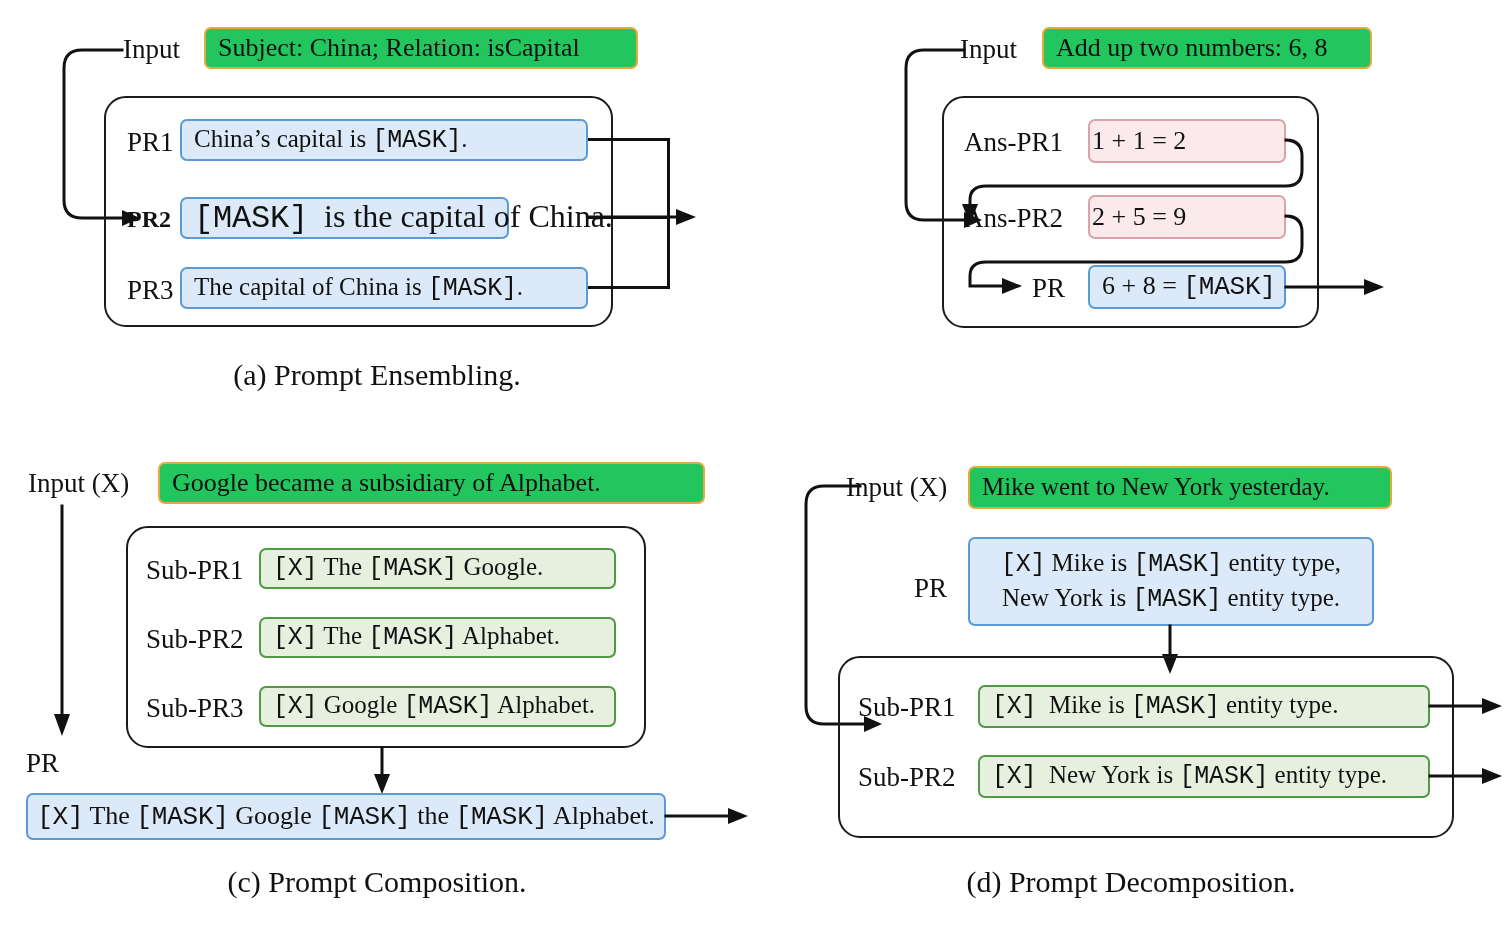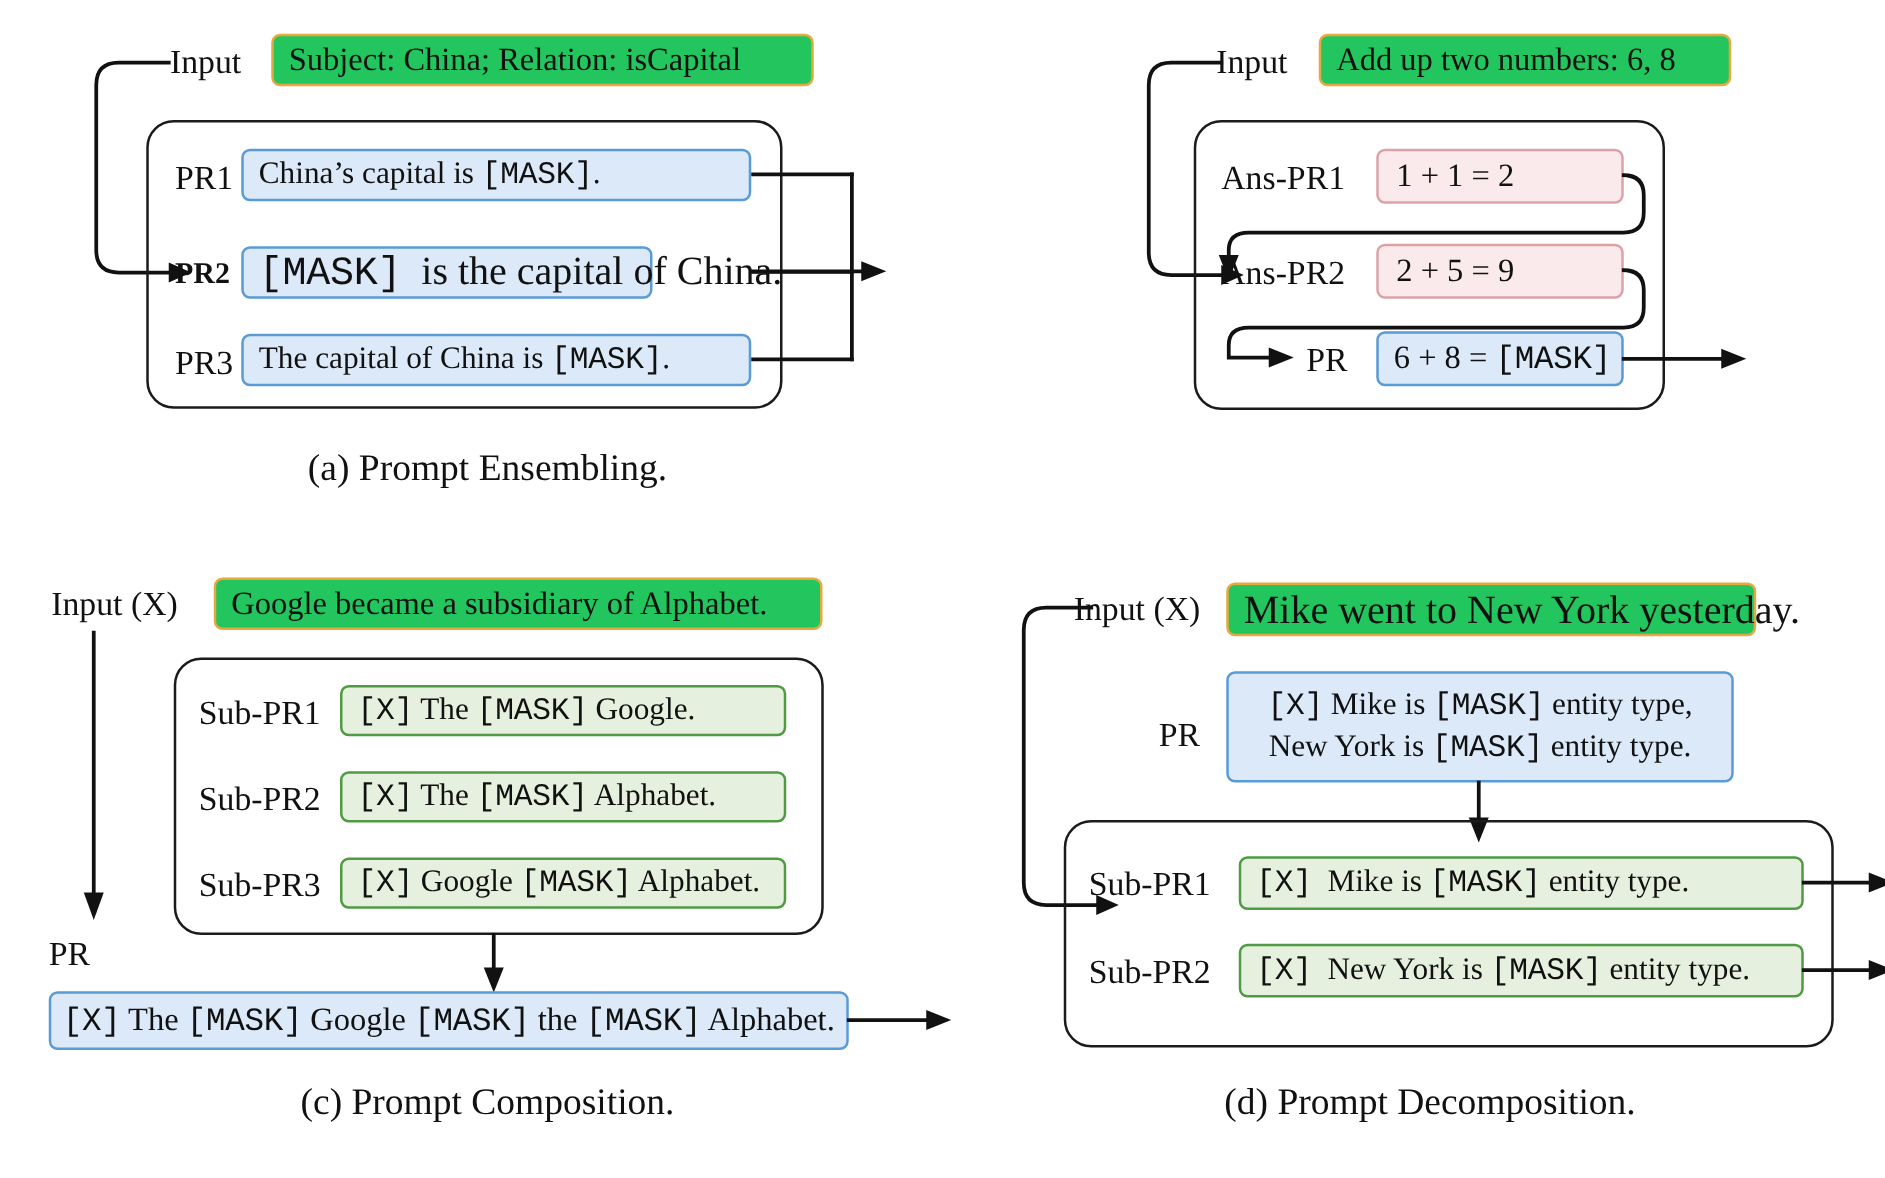--- a/index.html
+++ b/index.html
@@ -2,34 +2,34 @@
 <html><head>
 <meta charset="utf-8">
 <style>
   html,body{margin:0;padding:0;background:#ffffff;}
   body{
     width:1508px;height:942px;position:relative;overflow:hidden;
     font-family:"Liberation Serif","DejaVu Serif",serif;
     color:#111111;
     -webkit-font-smoothing:antialiased;
   }
-  .panel{position:absolute;margin-left:13px;}
+  .panel{position:absolute;}
 
   
   .chip{
     position:absolute;box-sizing:border-box;
     display:flex;align-items:center;
     border-radius:7px;border-width:2px;border-style:solid;
     white-space:nowrap;line-height:1.15;
     font-family:"Liberation Serif","DejaVu Serif",serif;
   }
   .chip.center{justify-content:center;}
   .chip-input{background:#22c55e;border-color:#e5a93f;padding:0 12px;}
   .chip-blue {background:#dbe9f8;border-color:#5b9bd5;padding:0 12px;}
-  .chip-pink {background:#fbeaec;border-color:#dba3a8;padding:0 14px;}
+  .chip-pink {background:#fbeaec;border-color:#dba3a8;padding:0 2px;}
   .chip-green{background:#e5f1de;border-color:#4f9a43;padding:0 12px;}
 
   .mono{font-family:"Liberation Mono","DejaVu Sans Mono",monospace;letter-spacing:-.2px;}
 
   
   .lbl{position:absolute;white-space:nowrap;line-height:1;}
   .caption{position:absolute;white-space:nowrap;text-align:center;}
 
   
   .group{
@@ -133,21 +133,21 @@
     <path d="M 0 11 L 82 11"></path>
     <polygon points="78,3 98,11 78,19"></polygon>
   </svg>
 
 </div>
 
 <div class="panel" style="left:0;top:440px;width:754px;height:502px;">
 
   <div class="lbl" style="left:28px;top:30px;font-size:27px;">Input (X)</div>
 
-  <div class="chip chip-input" style="left:158px;top:22px;width:487px;height:42px;font-size:26px;">
+  <div class="chip chip-input" style="left:158px;top:22px;width:547px;height:42px;font-size:26px;">
     <span>Google became a subsidiary of Alphabet.</span>
   </div>
 
   <svg class="conn" style="left:52px;top:66px;width:40px;height:240px;">
     <path d="M 10 0 L 10 212"></path>
     <polygon points="2,208 10,230 18,208"></polygon>
   </svg>
 
   <div class="lbl" style="left:26px;top:310px;font-size:27px;">PR</div>
 
@@ -187,21 +187,21 @@
 
 <div class="panel" style="left:754px;top:440px;width:754px;height:502px;">
 
   <svg class="conn" style="left:30px;top:34px;width:130px;height:260px;">
     <path d="M 76 12 L 40 12 Q 22 12 22 30 L 22 232 Q 22 250 40 250 L 82 250"></path>
     <polygon points="80,242 98,250 80,258"></polygon>
   </svg>
 
   <div class="lbl" style="left:92px;top:34px;font-size:27px;">Input (X)</div>
 
-  <div class="chip chip-input" style="left:214px;top:26px;width:424px;height:43px;font-size:32px;">
+  <div class="chip chip-input" style="left:214px;top:26px;width:424px;height:43px;font-size:25px;">
     <span>Mike went to New York yesterday.</span>
   </div>
 
   <div class="lbl" style="left:160px;top:135px;font-size:27px;">PR</div>
 
   <div class="chip chip-blue center" style="left:214px;top:97px;width:406px;height:89px;font-size:25px;
               flex-direction:column;justify-content:center;align-items:center;padding:0 10px;">
     <span><span class="mono">[X]</span> Mike is <span class="mono">[MASK]</span> entity type,</span>
     <span style="margin-top:4px;">New York is <span class="mono">[MASK]</span> entity type.</span>
   </div>

